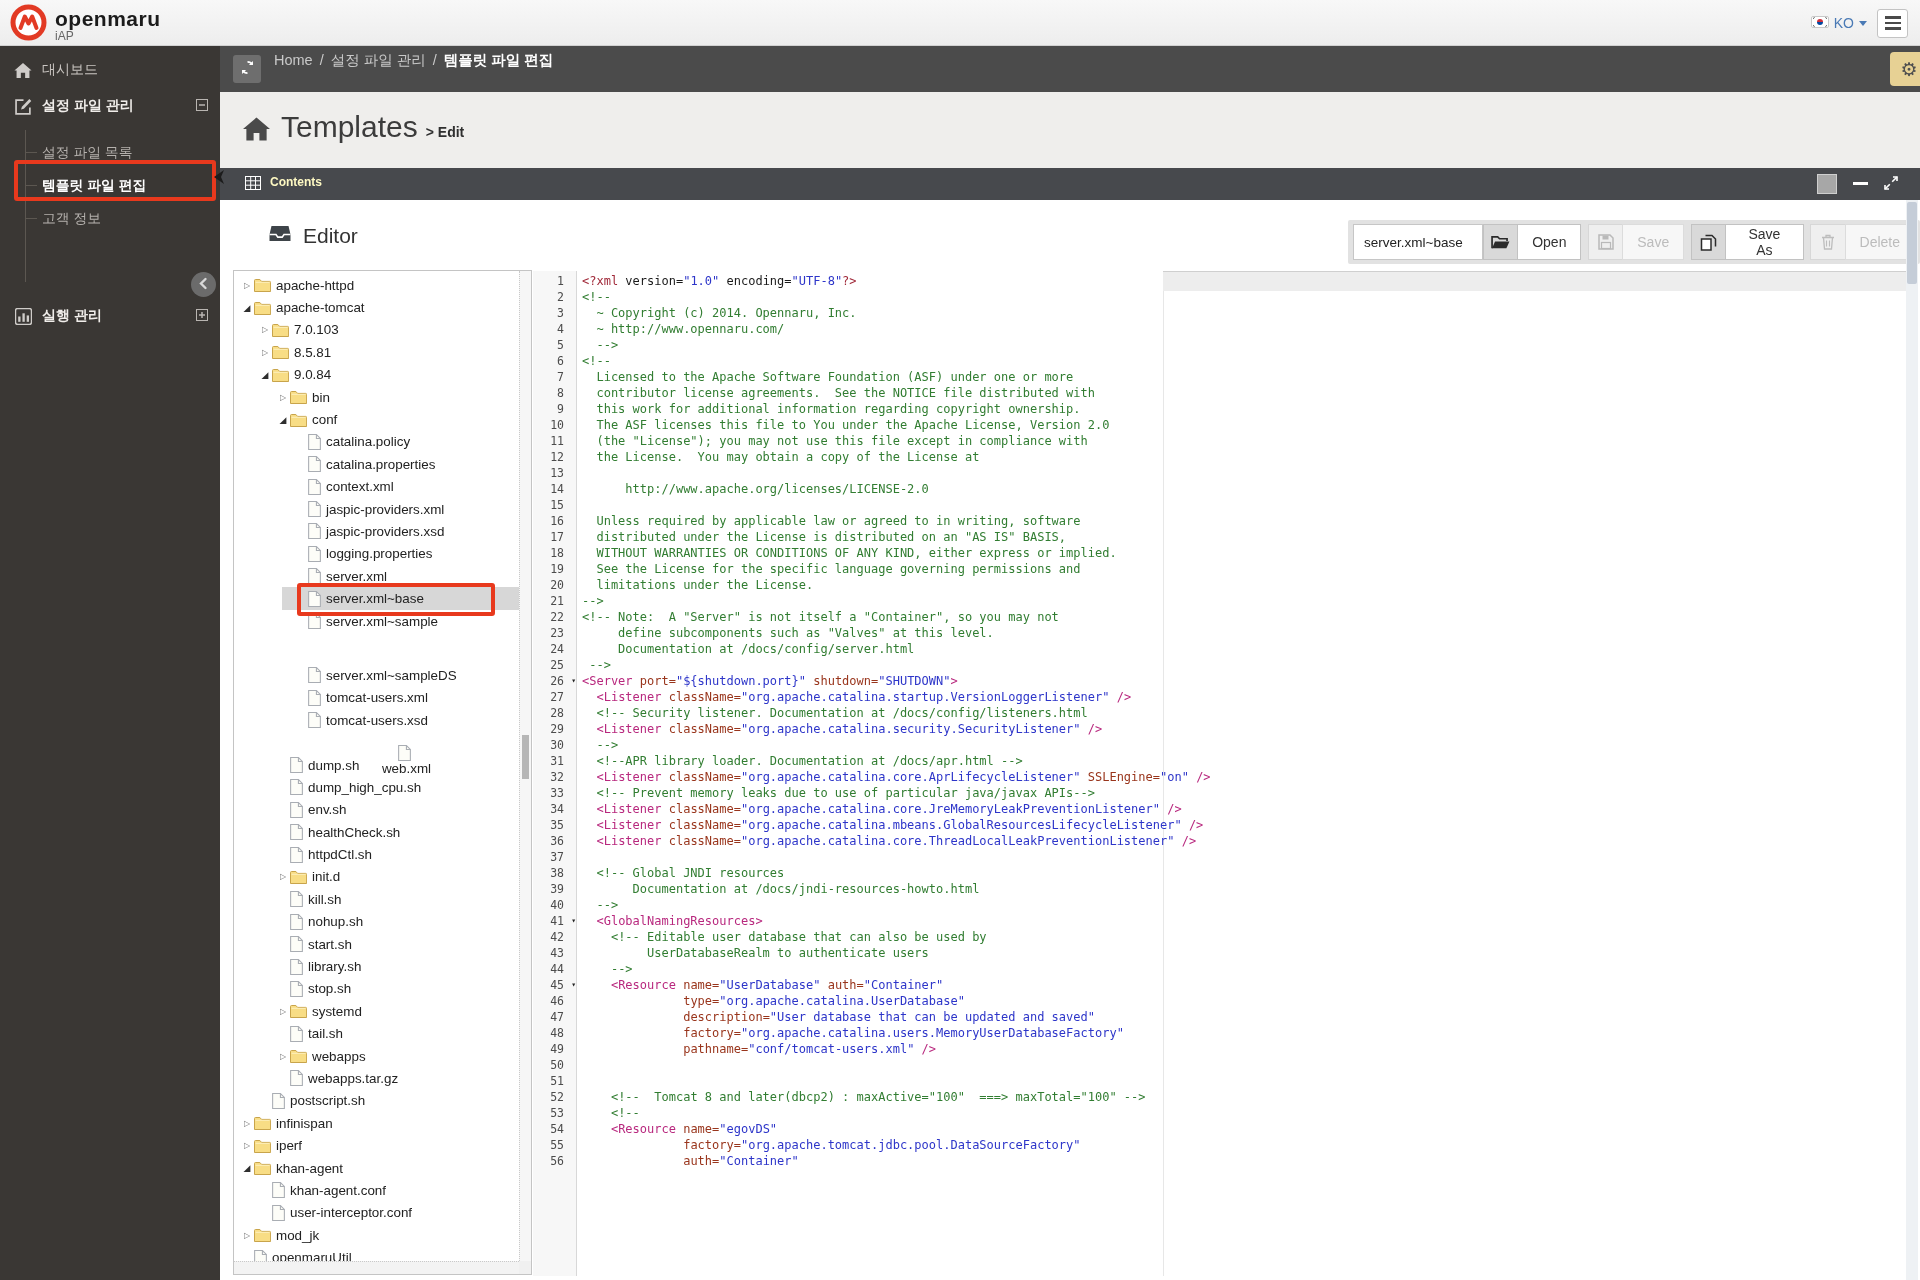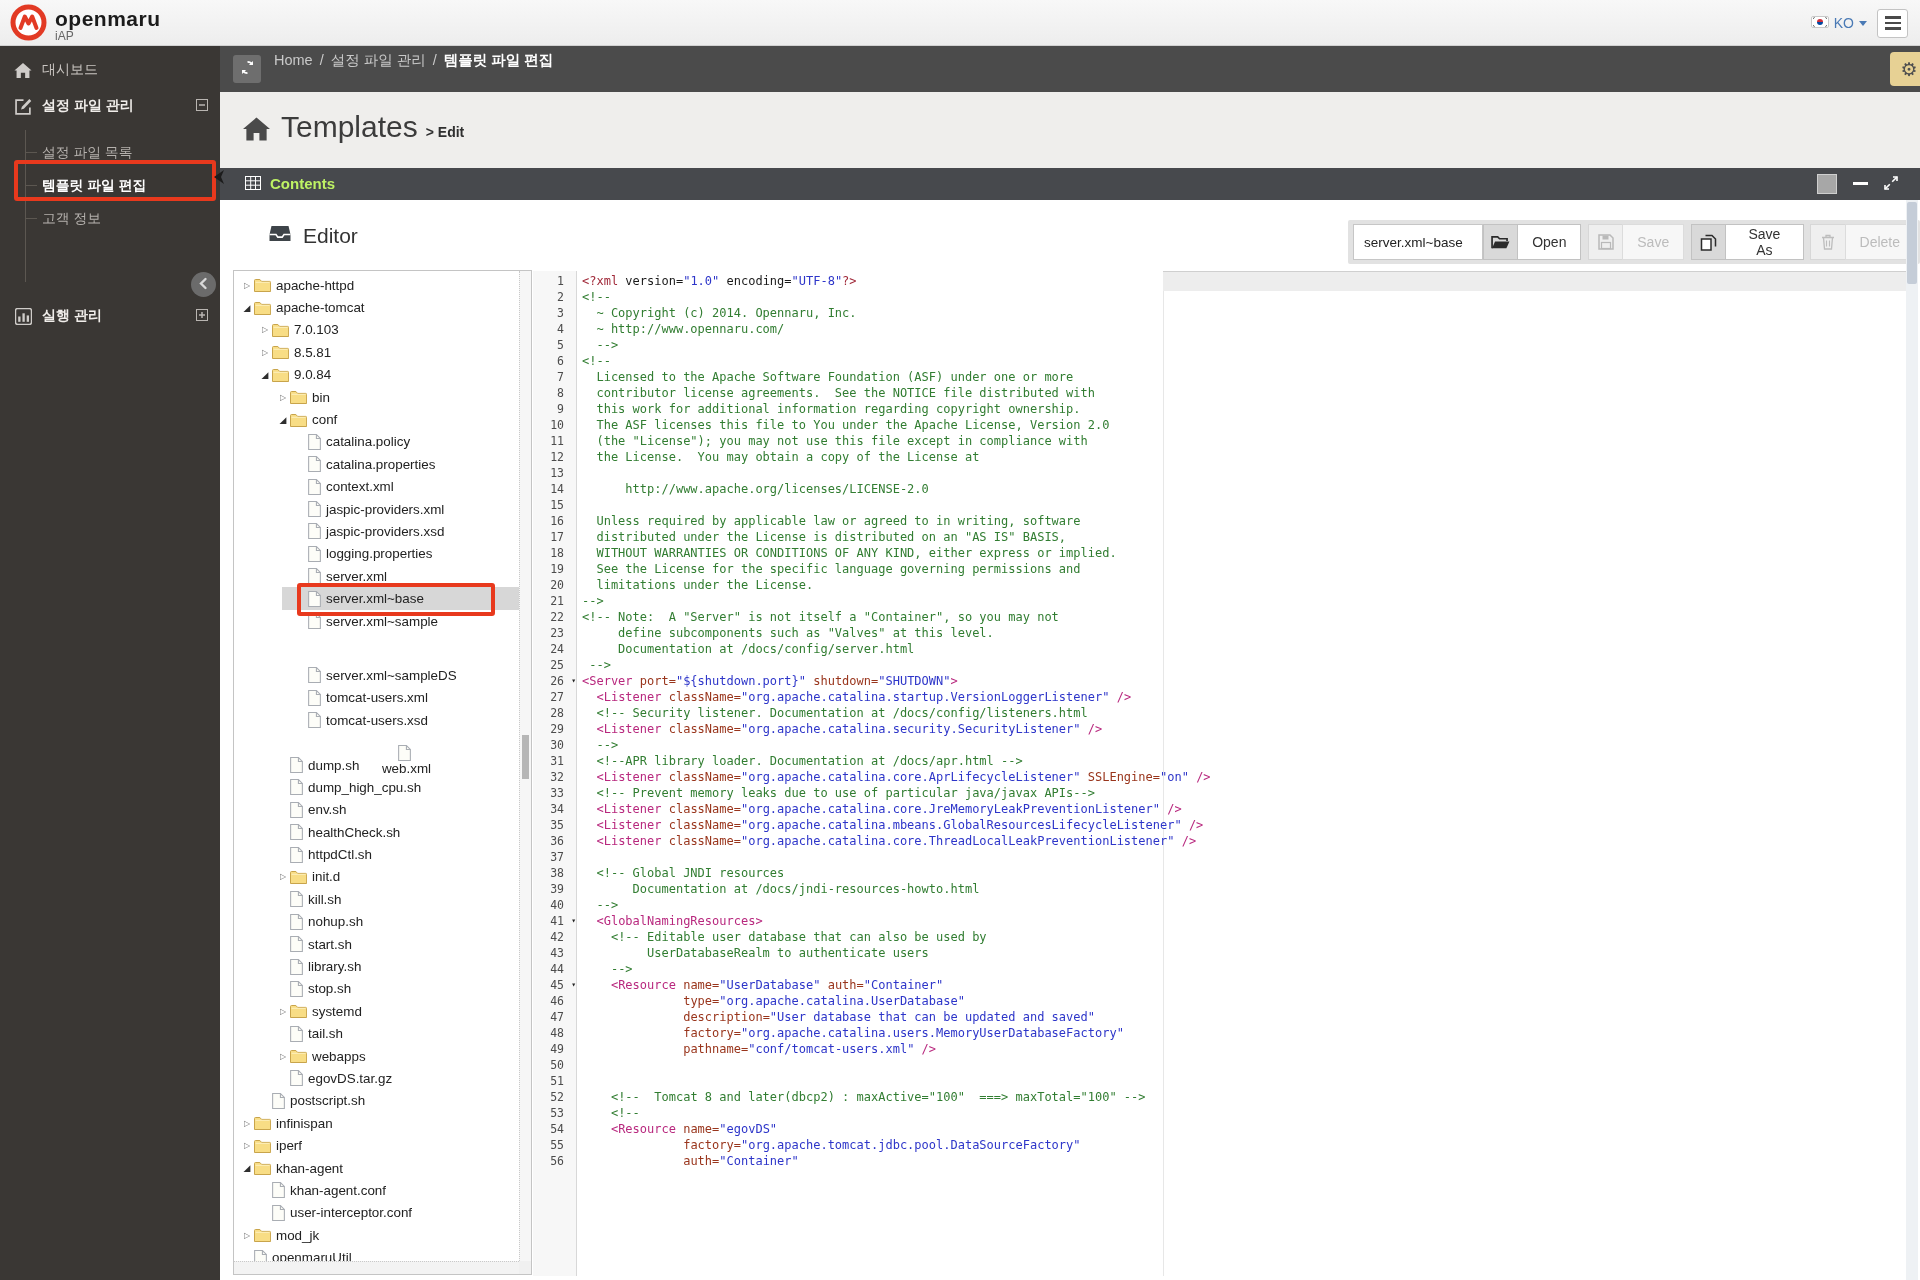--- a/index.html
+++ b/index.html
@@ -47,21 +47,21 @@
   .gear-btn { position:absolute; right:-8px; top:6px; width:38px; height:34px; background:#e7d194; border-radius:4px;
     display:flex; align-items:center; justify-content:center; font-size:19px; color:#4f4f4f; cursor:pointer; }
 
   .hero { position:relative; height:76px; background:#efeeec; }
   .hero-home { position:absolute; left:23px; top:25px; }
   .hero-title { position:absolute; left:61px; top:18px; font-size:30px; color:#3c3c3c; }
   .hero-sub { font-size:14px; font-weight:bold; color:#2f2f2f; margin-left:8px; }
 
   .contents-bar { position:relative; height:32px; background:#47494d; }
   .contents-bar .grid { position:absolute; left:25px; top:8px; }
-  .contents-title { position:absolute; left:50px; top:7px; color:#bef264; font-size:15px; font-weight:bold; }
+  .contents-title { position:absolute; left:50px; top:7px; color:#fef9c3; font-size:12px; font-weight:bold; }
   .cb-square { position:absolute; right:83px; top:6px; width:20px; height:20px; background:#a7a7a7; border:1px solid #cfcfcf; cursor:pointer; }
   .cb-min { position:absolute; right:52px; top:14px; width:15px; height:3px; background:#fff; cursor:pointer; }
   .cb-exp { position:absolute; right:22px; top:8px; cursor:pointer; }
 
   .panel-body { position:relative; height:1080px; background:#fff; }
 
   .editor-heading { position:absolute; left:37px; top:24px; display:flex; align-items:center; }
   .editor-heading span { font-size:21px; color:#333; margin-left:11px; }
 
   
@@ -660,21 +660,21 @@
             <span>webapps</span>
           </div>
           <div class="trow" style="padding-left: 42px;">
             <span class="tarrow"></span>
             <span class="ticon">
               <svg width="13" height="16" viewBox="0 0 12 15">
                 <path d="M0.5 0.5h7.3l3.7 3.7v10.3H0.5z" fill="#fdfdf8" stroke="#a9adb3"></path>
                 <path d="M7.8 0.5V4.2h3.7" fill="none" stroke="#a9adb3"></path>
               </svg>
             </span>
-            <span>egovDS.tar.gz</span>
+            <span>webapps.tar.gz</span>
           </div>
           <div class="trow" style="padding-left: 24px;">
             <span class="tarrow"></span>
             <span class="ticon">
               <svg width="13" height="16" viewBox="0 0 12 15">
                 <path d="M0.5 0.5h7.3l3.7 3.7v10.3H0.5z" fill="#fdfdf8" stroke="#a9adb3"></path>
                 <path d="M7.8 0.5V4.2h3.7" fill="none" stroke="#a9adb3"></path>
               </svg>
             </span>
             <span>postscript.sh</span>

